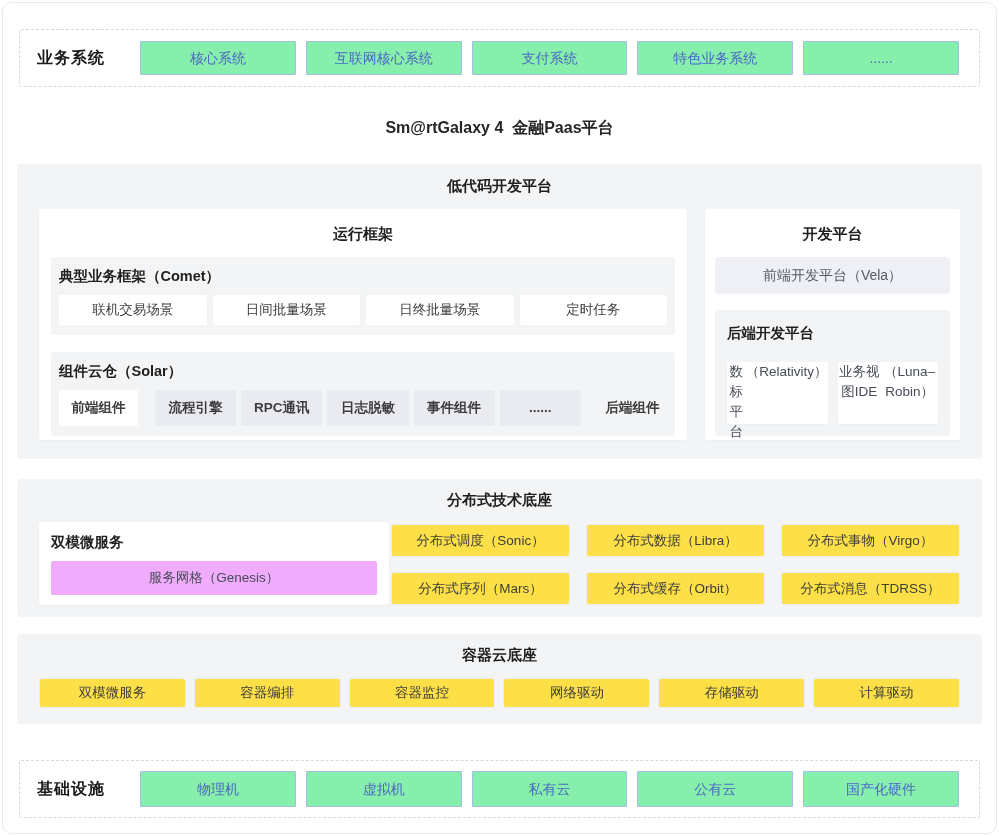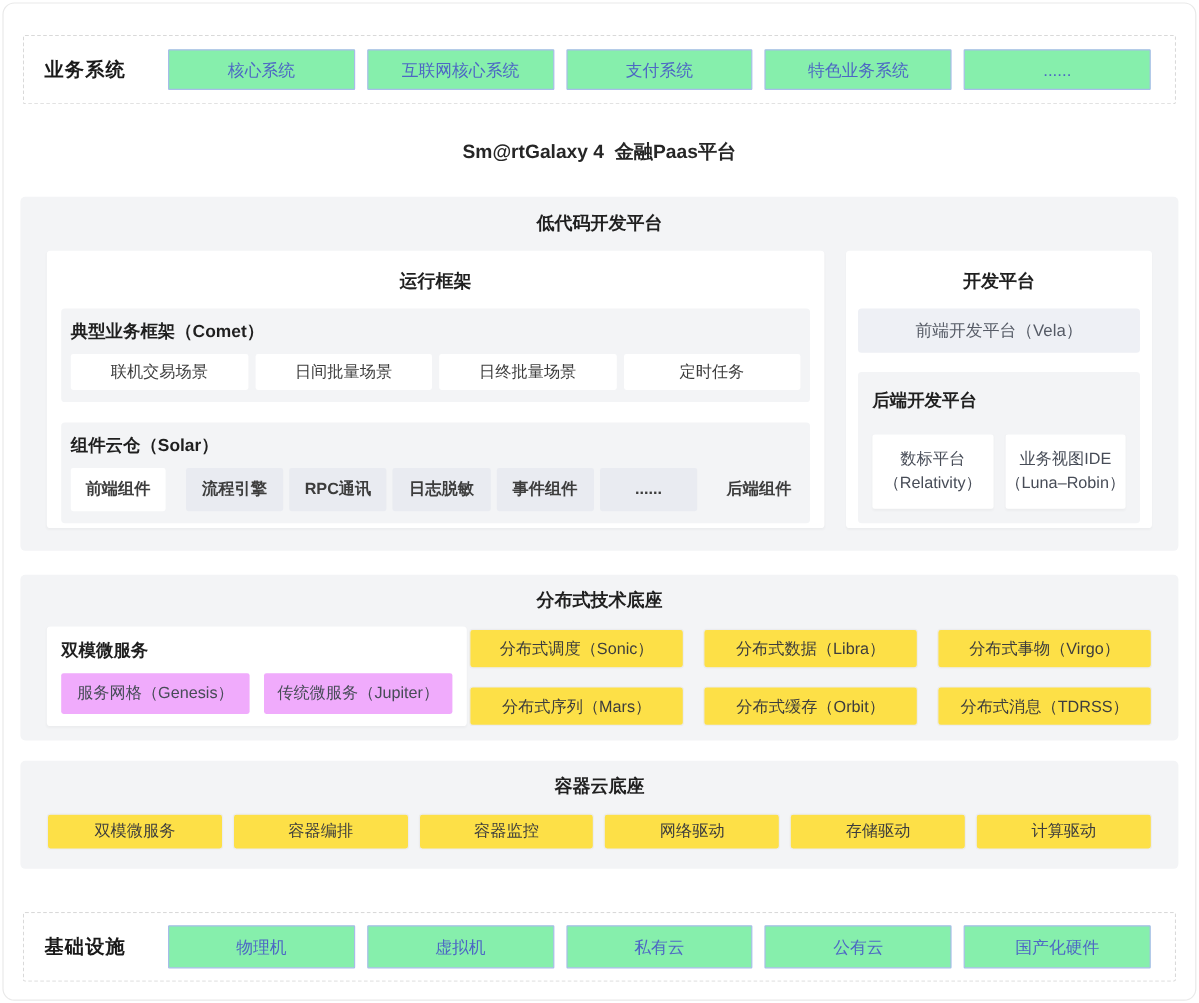--- a/index.html
+++ b/index.html
@@ -77,21 +77,21 @@
   }
   #vela {
     background:#eef0f5; height:37px; line-height:37px; text-align:center;
     font-size:14px; color:#565b66; border-radius:3px; margin-bottom:16px;
   }
   #backend { padding:12px; }
   #backend .sub-title { margin:2px 0 19px; }
   #backend .row { gap:10px; }
   .cell-tall {
     flex:1; background:#fff; border-radius:2px; height:62px;
-    display:flex; flex-direction:column; justify-content:center;
+    display:flex; justify-content:center;
     text-align:center; font-size:13.5px; color:#474c57; line-height:20px;
     box-shadow:0 1px 2px rgba(0,0,0,0.03);
   }
   #distributed { margin-top:20px; height:138px; padding:12px 22px 16px; }
   .dist-body { display:flex; gap:2px; margin-top:12px; }
   #dualmode {
     width:350px; flex:none; background:#fff; border-radius:3px;
     padding:8px 12px 10px; box-shadow:0 1px 2px rgba(0,0,0,0.03);
   }
   #dualmode .sub-title { margin:3px 0 9px; }
@@ -184,21 +184,20 @@
     </div>
   </div>
 
   <div class="section" id="distributed">
     <div class="section-title">分布式技术底座</div>
     <div class="dist-body">
       <div id="dualmode">
         <div class="sub-title">双模微服务</div>
         <div class="row">
           <div class="cell-lav">服务网格（Genesis）</div>
-          <div class="cell-lav">传统微服务（Jupiter）</div>
         </div>
       </div>
       <div class="dist-grid">
         <div class="cell-bordered">分布式调度（Sonic）</div>
         <div class="cell-bordered">分布式数据（Libra）</div>
         <div class="cell-bordered">分布式事物（Virgo）</div>
         <div class="cell-bordered">分布式序列（Mars）</div>
         <div class="cell-bordered">分布式缓存（Orbit）</div>
         <div class="cell-bordered">分布式消息（TDRSS）</div>
       </div>

